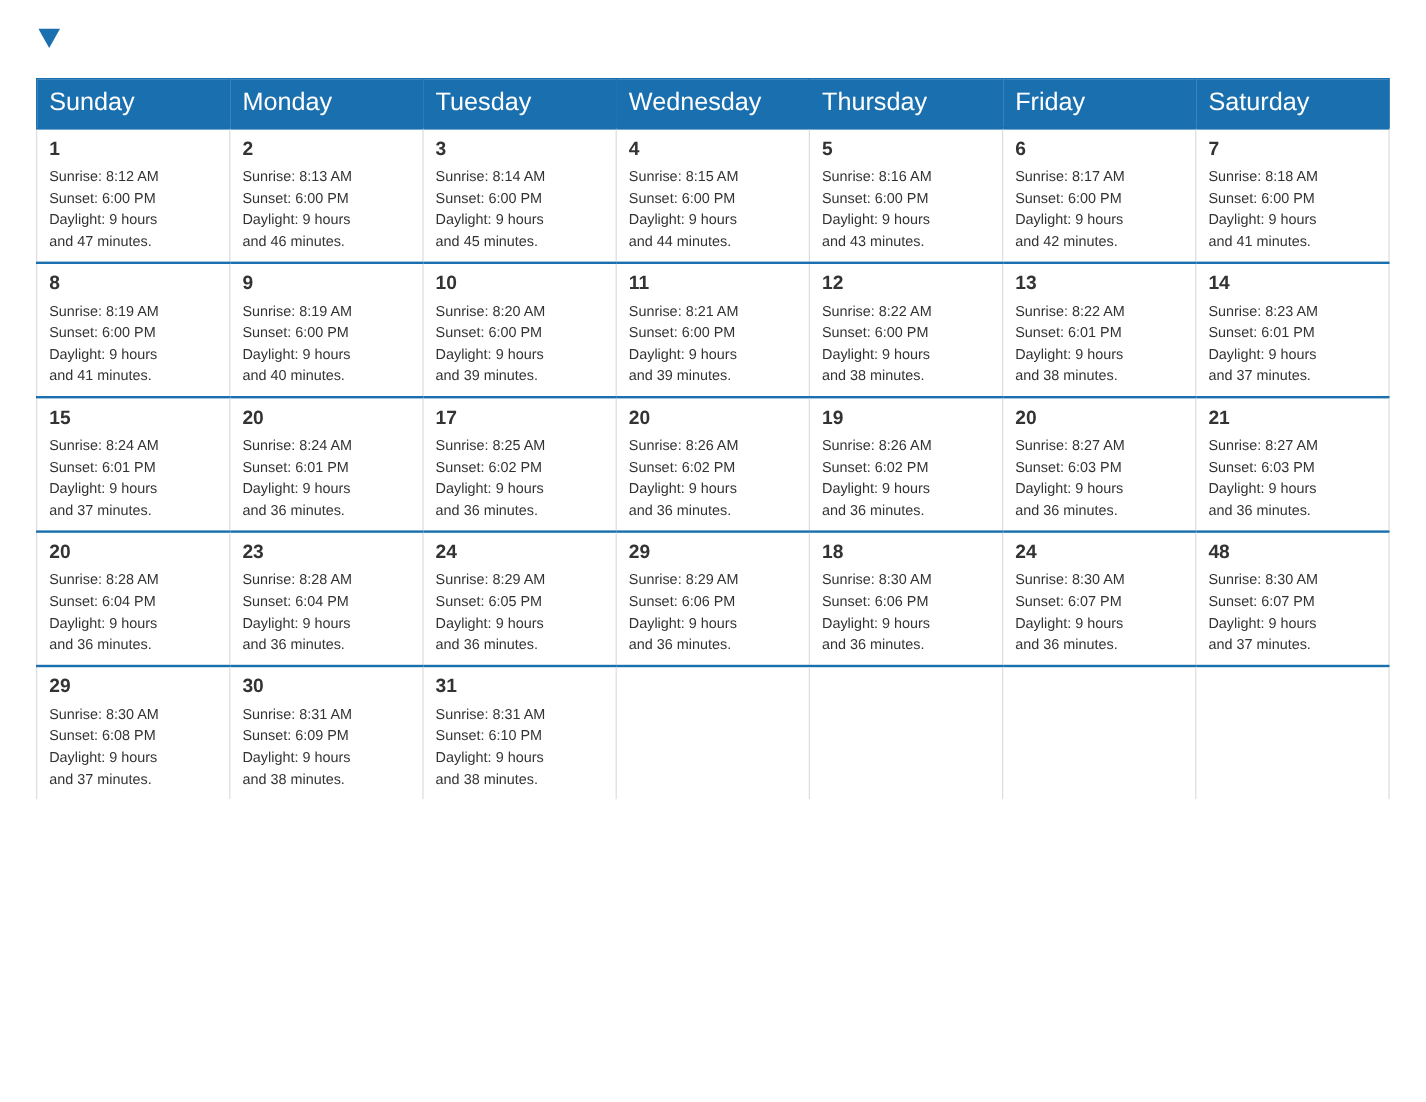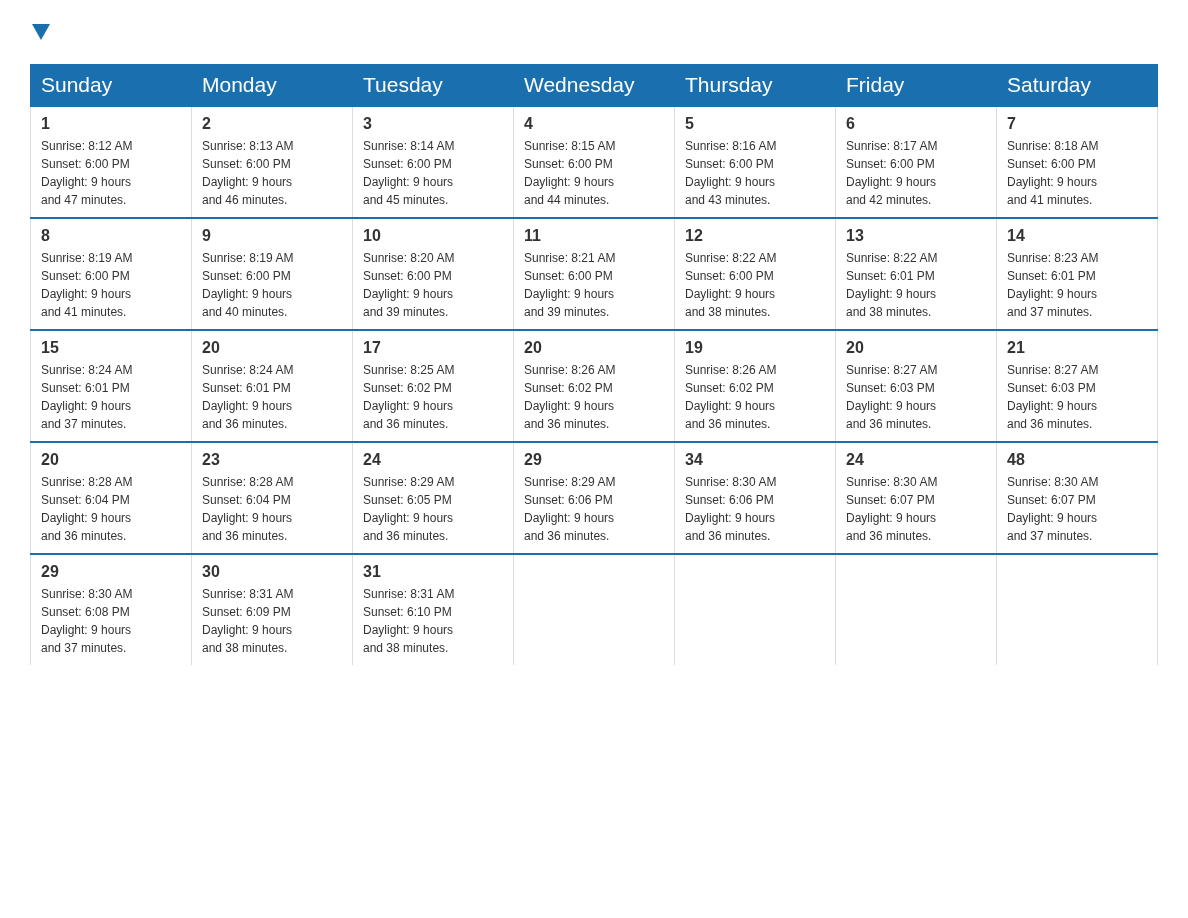--- a/index.html
+++ b/index.html
@@ -237,21 +237,21 @@
         </td>
         <td>
           <div class="day-number">24</div>
           <div class="day-info">Sunrise: 8:29 AM<br>Sunset: 6:05 PM<br>Daylight: 9 hours<br>and 36 minutes.</div>
         </td>
         <td>
           <div class="day-number">29</div>
           <div class="day-info">Sunrise: 8:29 AM<br>Sunset: 6:06 PM<br>Daylight: 9 hours<br>and 36 minutes.</div>
         </td>
         <td>
-          <div class="day-number">34</div>
+          <div class="day-number">18</div>
           <div class="day-info">Sunrise: 8:30 AM<br>Sunset: 6:06 PM<br>Daylight: 9 hours<br>and 36 minutes.</div>
         </td>
         <td>
           <div class="day-number">24</div>
           <div class="day-info">Sunrise: 8:30 AM<br>Sunset: 6:07 PM<br>Daylight: 9 hours<br>and 36 minutes.</div>
         </td>
         <td>
           <div class="day-number">48</div>
           <div class="day-info">Sunrise: 8:30 AM<br>Sunset: 6:07 PM<br>Daylight: 9 hours<br>and 37 minutes.</div>
         </td>

